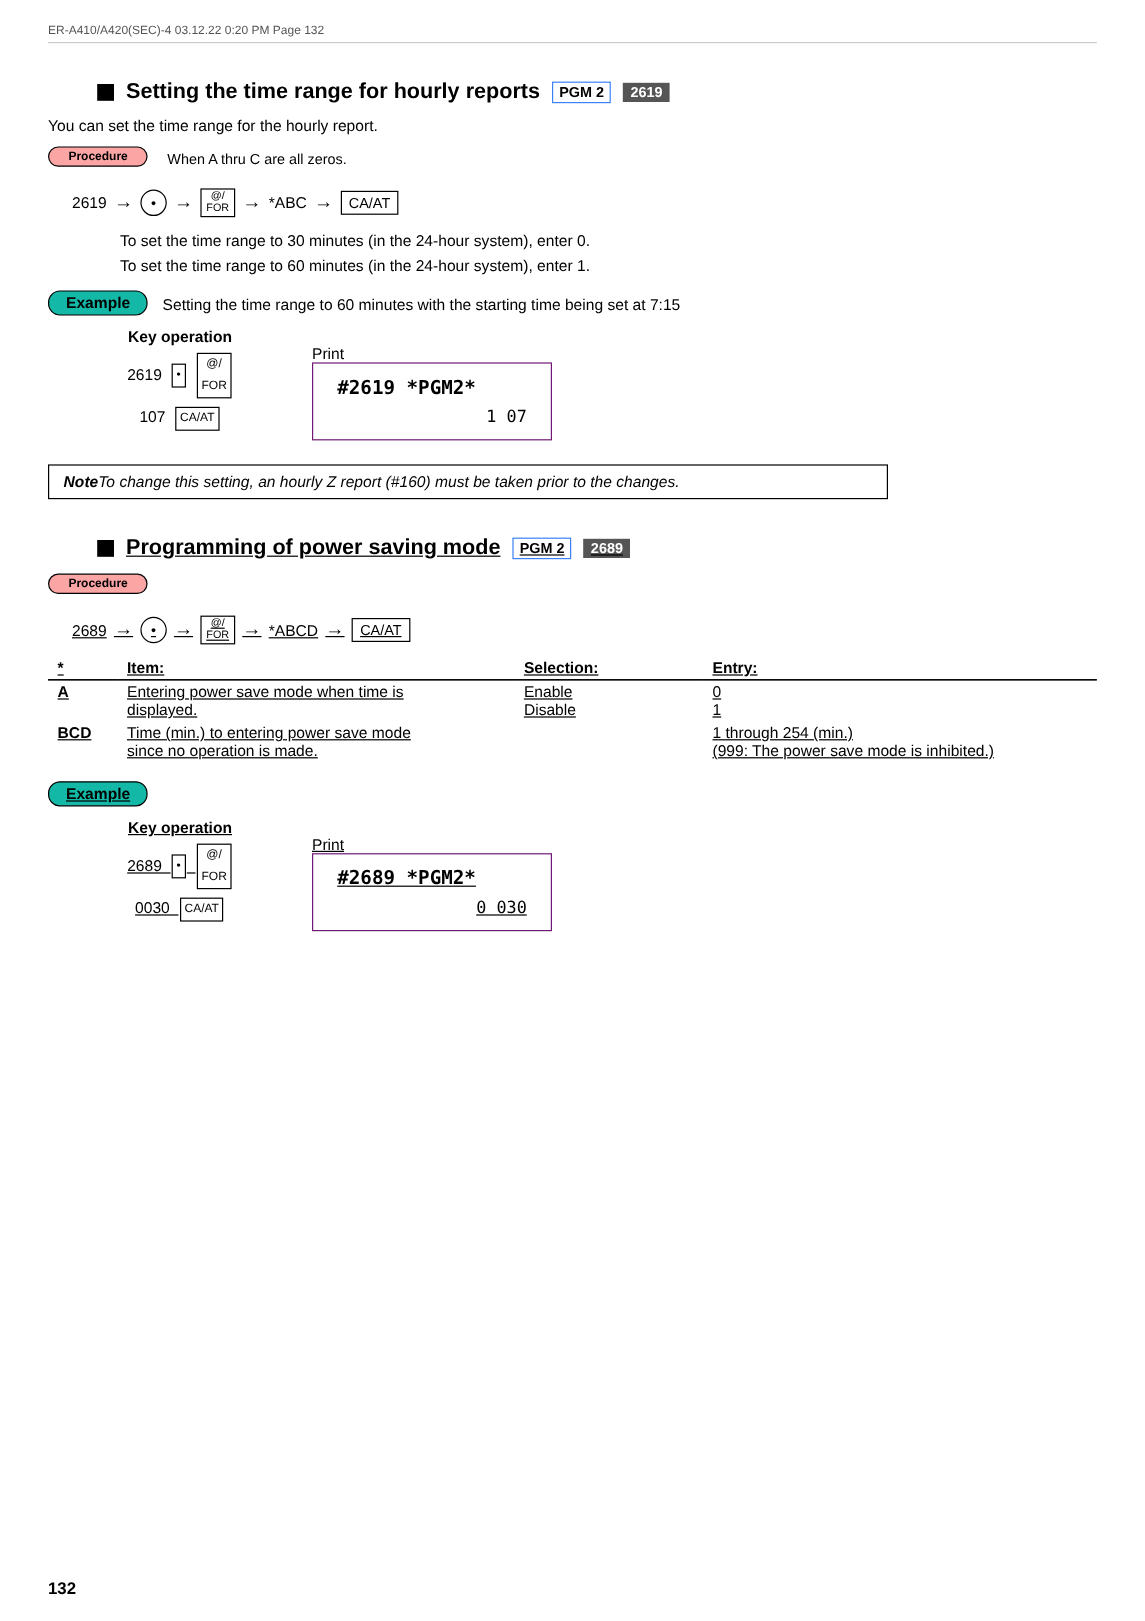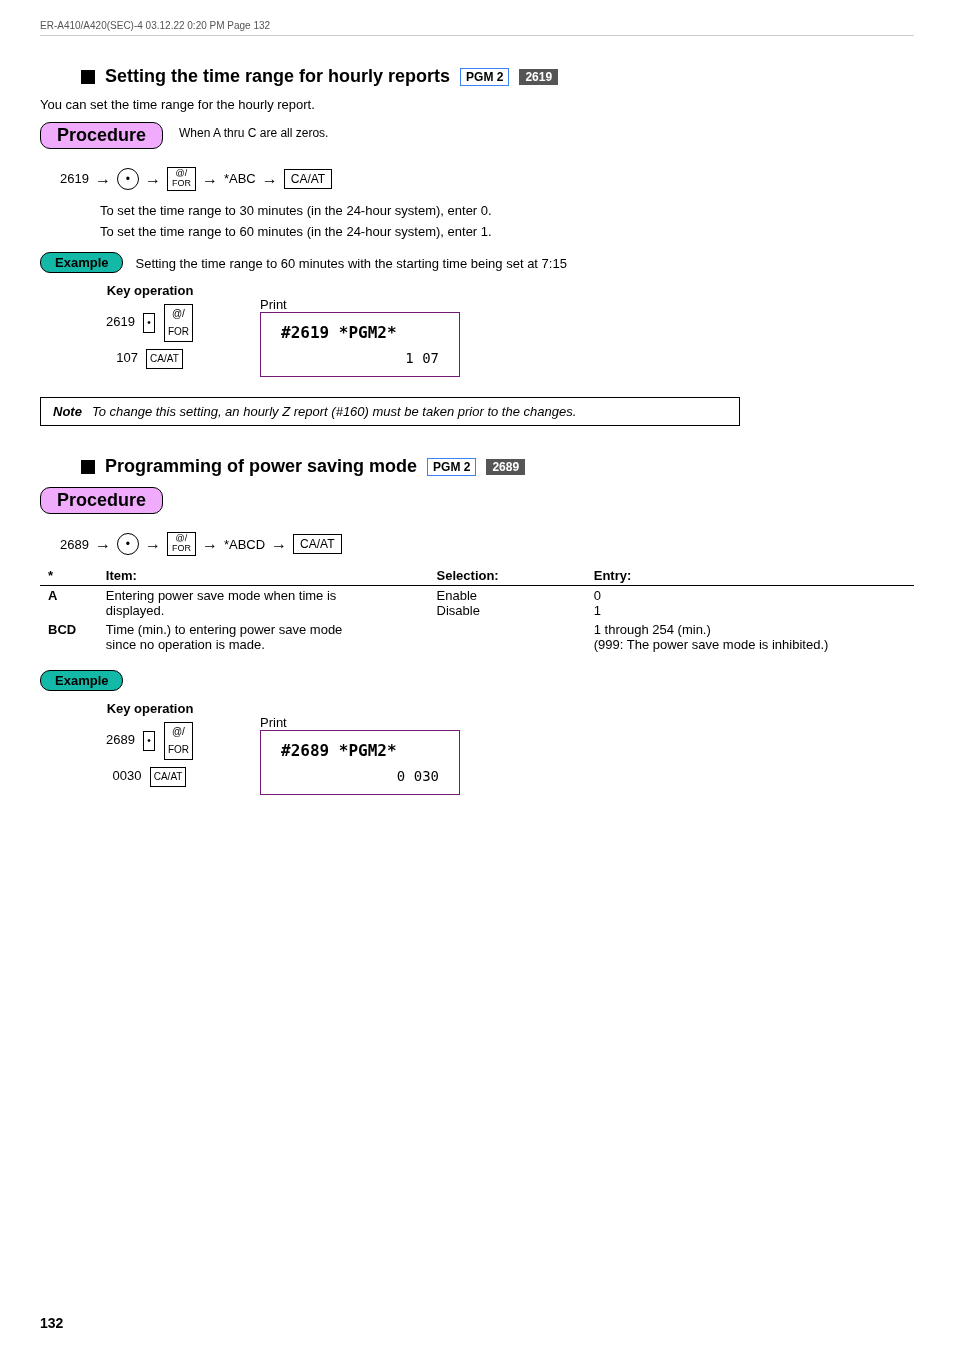--- a/index.html
+++ b/index.html
@@ -61,22 +61,22 @@
       font-size: 13px;
     }
 
     
     .procedure-box {
       display: inline-block;
       border: 1px solid #000;
       border-radius: 10px;
       padding: 2px 16px;
       font-weight: bold;
-      font-size: 18px;
-      background: #f0abfc;
+      font-size: 10px;
+      background: #fca5a5;
       margin-bottom: 8px;
     }
 
     
     .flow-row {
       display: flex;
       align-items: center;
       margin: 10px 0 10px 20px;
       gap: 4px;
       font-size: 13px;
@@ -168,21 +168,20 @@
     }
     .print-box .print-line2 {
       text-align: right;
       font-size: 14px;
     }
 
     
     .note-box {
       display: flex;
       align-items: flex-start;
-      gap: 10px;
       border: 1px solid #000;
       padding: 6px 12px;
       margin: 20px 0;
       max-width: 700px;
     }
     .note-label {
       font-weight: bold;
       font-style: italic;
       white-space: nowrap;
       font-size: 13px;
@@ -204,21 +203,21 @@
       text-align: left;
       padding: 2px 8px;
       border-bottom: 1px solid #000;
     }
     .item-table td {
       padding: 2px 8px;
       vertical-align: top;
     }
 
     
-    .section-gap { margin-top: 30px; }
+    .section-gap { margin-top: 30px; text-decoration: underline; }
 
     
     .key-img {
       display: inline-flex;
       flex-direction: column;
       align-items: center;
       border: 1px solid #000;
       padding: 1px 4px;
       font-size: 9px;
       line-height: 1.1;

